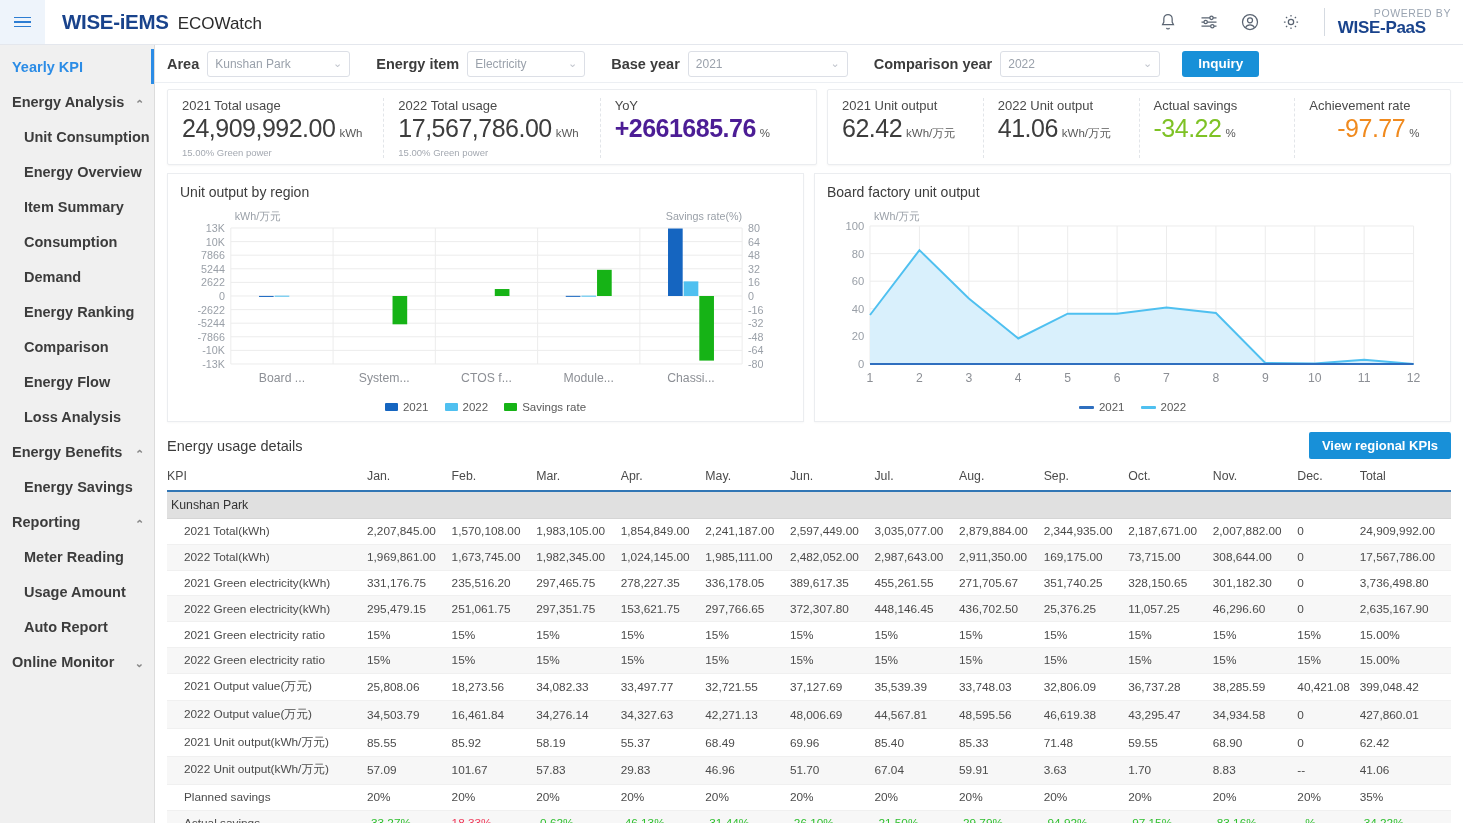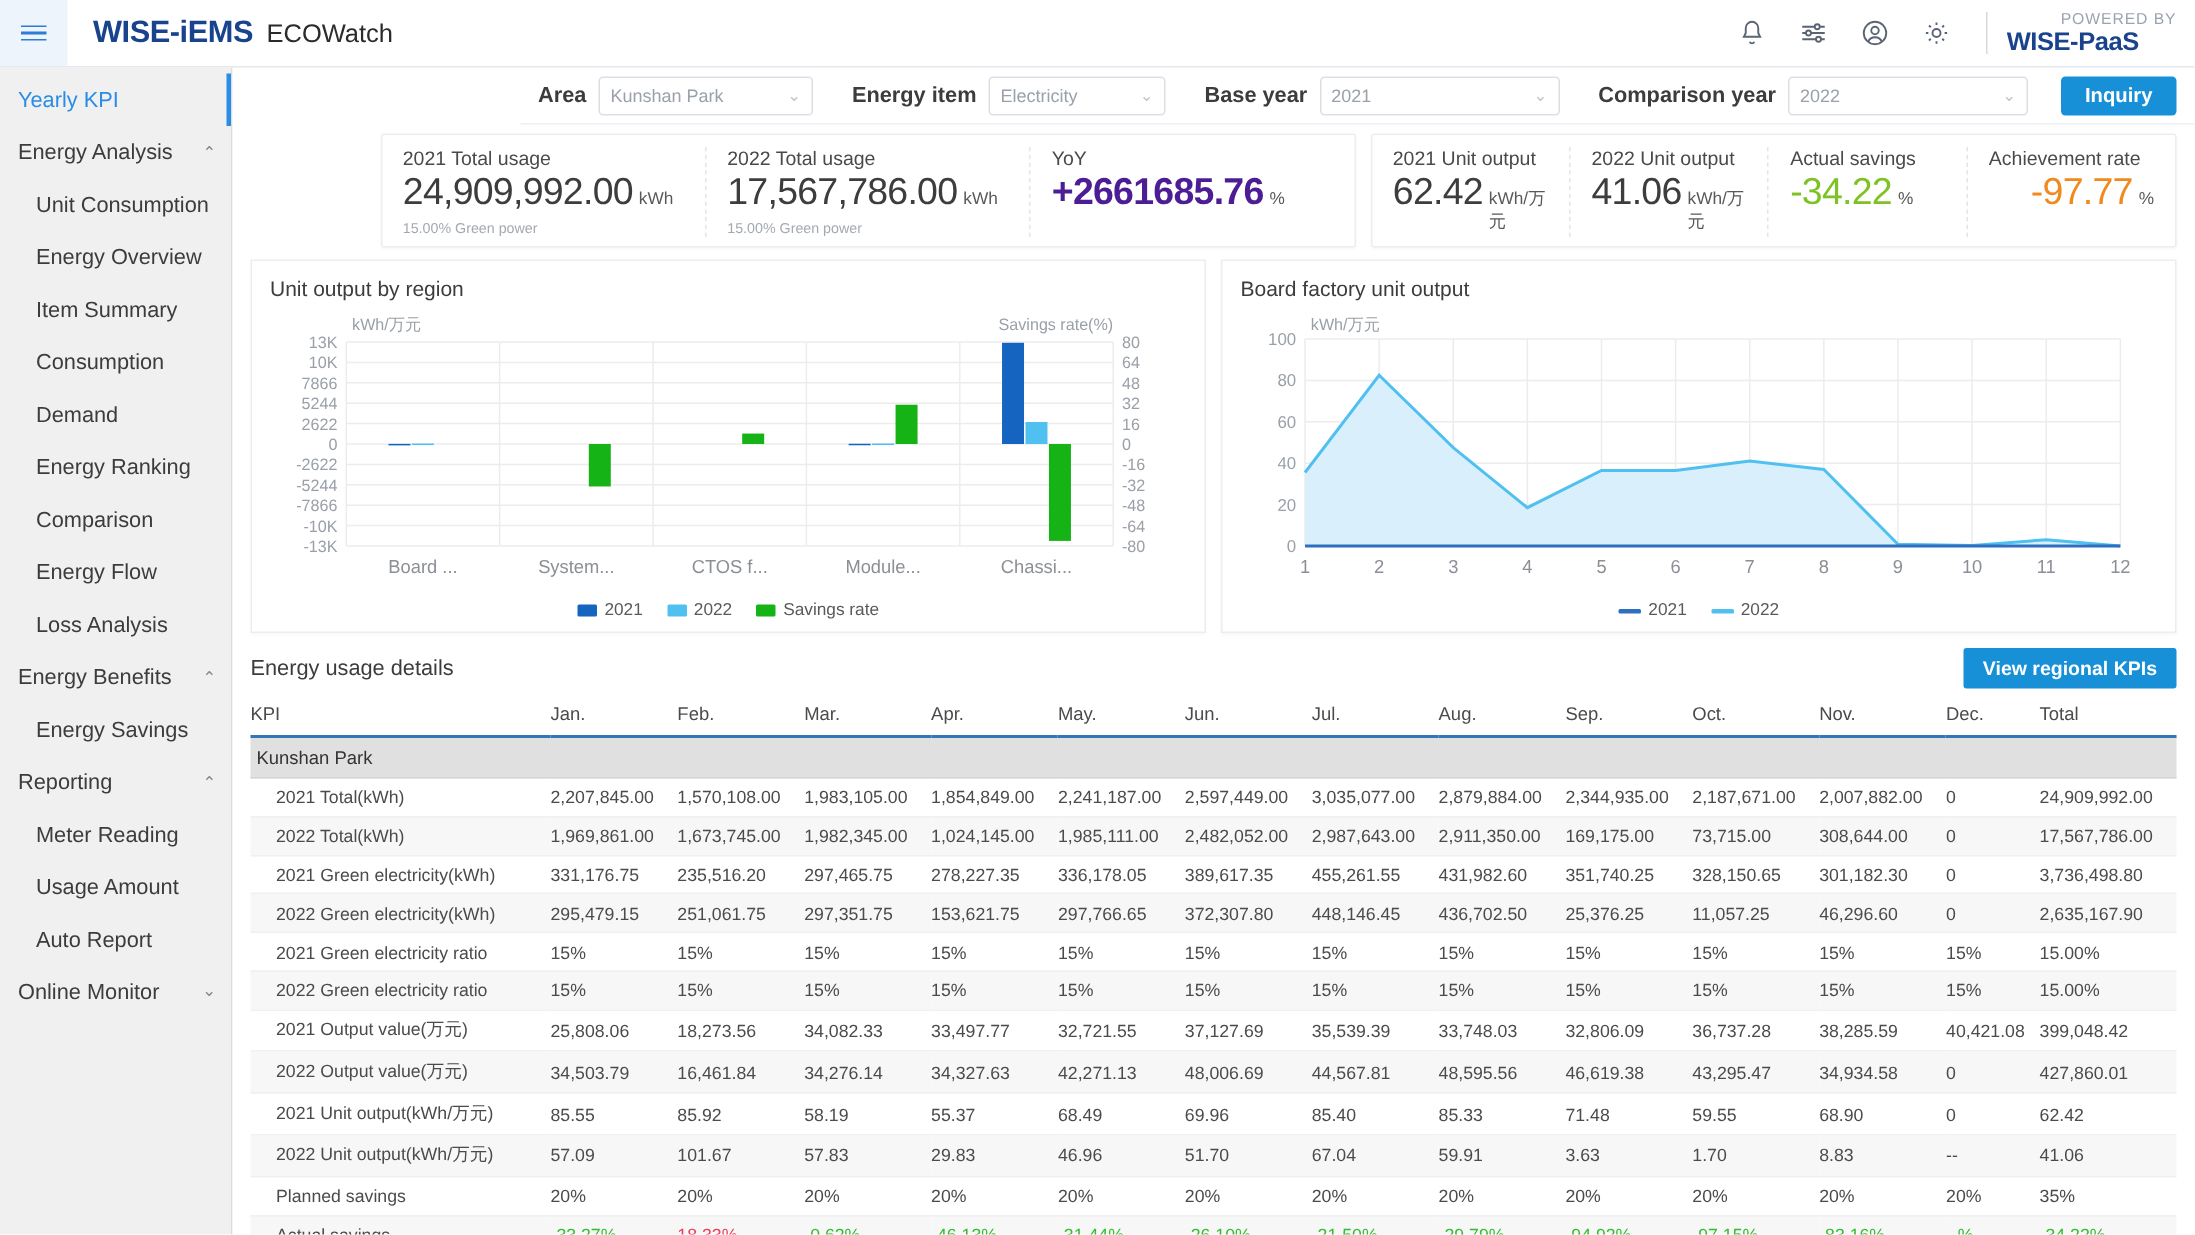--- a/index.html
+++ b/index.html
@@ -51,34 +51,34 @@
 
   
   .sidebar {
     width: 155px; flex: 0 0 155px;
     background: #f0f0f0;
     border-right: 1px solid #dcdcdc;
     padding-top: 4px;
     overflow: hidden;
   }
   .nav-item {
-    font-size: 14.5px; font-weight: normal;
+    font-size: 14.5px; font-weight: bold;
     color: #3c3c3c;
     padding: 9.5px 10px 9.5px 12px;
-    display: flex; align-items: flex-start;
+    display: flex; align-items: flex-end;
     cursor: pointer; white-space: nowrap;
   }
   .nav-item.active { color: #2b8ce6; border-right: 3px solid #2b8ce6; }
   .nav-item.group { justify-content: space-between; }
   .nav-item.child { padding-left: 24px; }
   .caret { font-size: 11px; color: #888; margin-left: 6px; }
   .caret.up { transform: rotate(180deg); display:inline-block; }
 
   
-  .main { flex: 1; min-width: 0; display: flex; flex-direction: column; background: #fff; align-items: flex-end; }
+  .main { flex: 1; min-width: 0; display: flex; flex-direction: column; background: #fff; }
 
   
   .filterbar {
     height: 38px; display: flex; align-items: center;
     padding: 0 12px; gap: 0;
     border-bottom: 1px solid #eceff3;
     background: #fff;
   }
   .f-label { font-size: 14.5px; font-weight: bold; color: #3c3c3c; margin-right: 8px; }
   .f-select {
@@ -576,21 +576,21 @@
             </tr>
             <tr class="">
               <td class="kpi-name col-kpi">2021 Green electricity(kWh)</td>
               <td class="col-m">331,176.75</td>
               <td class="col-m">235,516.20</td>
               <td class="col-m">297,465.75</td>
               <td class="col-m">278,227.35</td>
               <td class="col-m">336,178.05</td>
               <td class="col-m">389,617.35</td>
               <td class="col-m">455,261.55</td>
-              <td class="col-m">431,982.60</td>
+              <td class="col-m">271,705.67</td>
               <td class="col-m">351,740.25</td>
               <td class="col-m">328,150.65</td>
               <td class="col-m">301,182.30</td>
               <td class="col-dec">0</td>
               <td class="col-total">3,736,498.80</td>
             </tr>
             <tr class="alt">
               <td class="kpi-name col-kpi">2022 Green electricity(kWh)</td>
               <td class="col-m">295,479.15</td>
               <td class="col-m">251,061.75</td>

